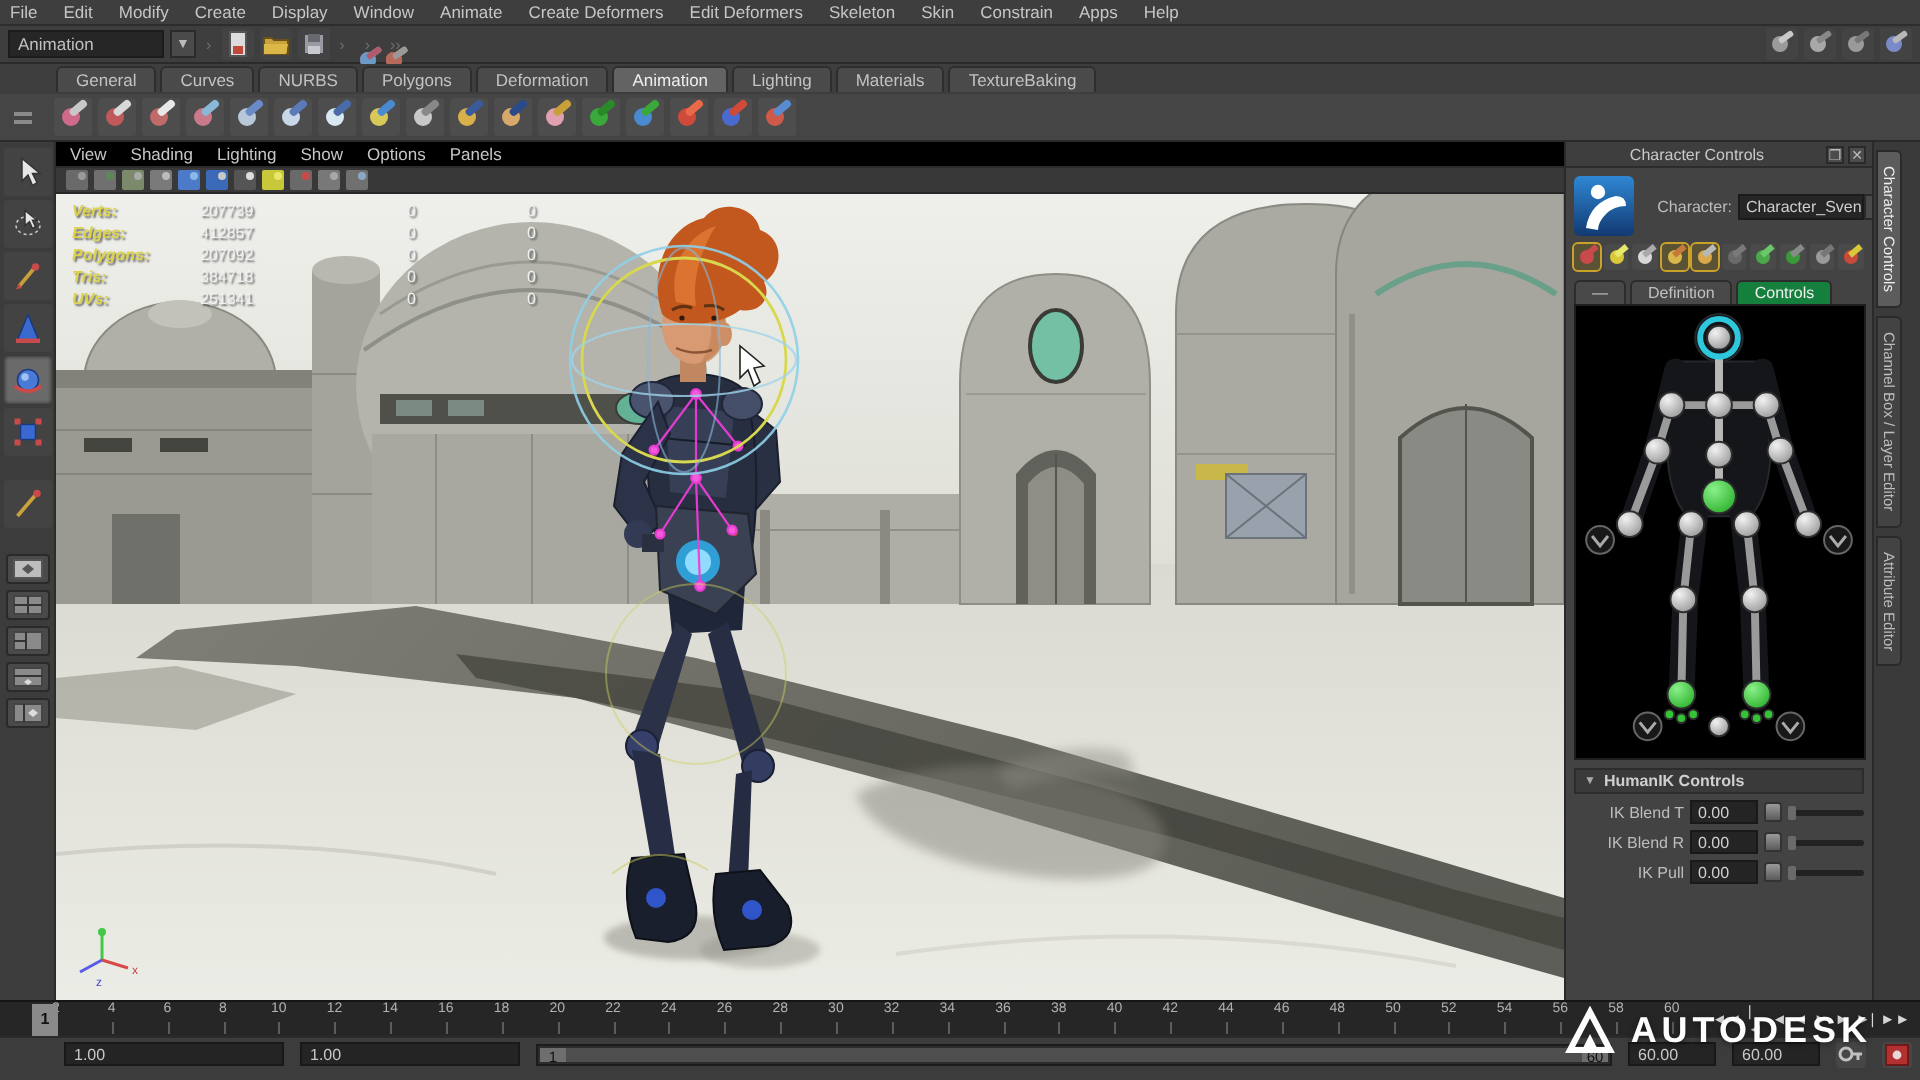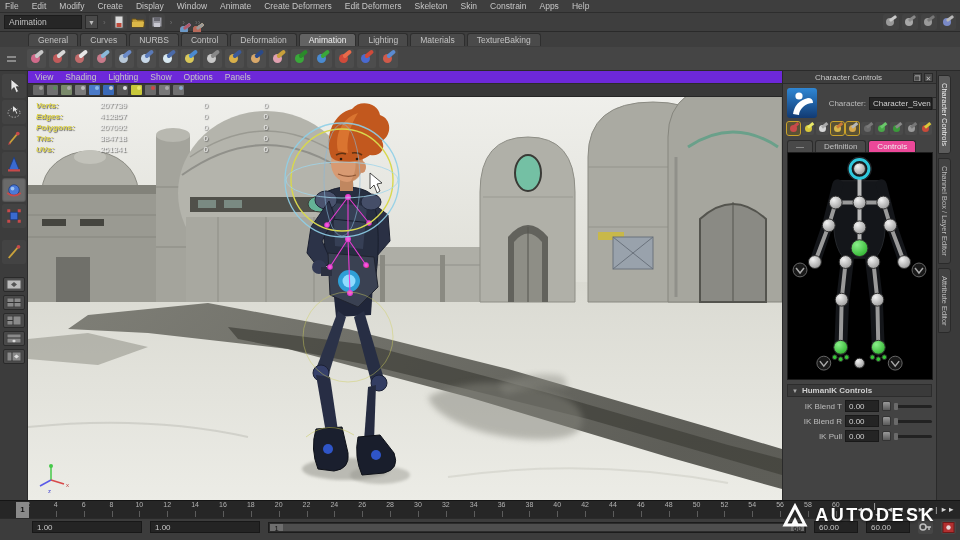--- a/index.html
+++ b/index.html
@@ -35,21 +35,21 @@
 
   
   #toolbox { position:absolute; left:0; top:71px; width:28px; height:429px; background:#3c3c3c; border-right:1px solid #2c2c2c; display:flex; flex-direction:column; align-items:center; padding-top:3px; gap:2px; }
   .tool-btn { width:24px; height:24px; background:#434343; border-radius:2px; display:flex; align-items:center; justify-content:center; }
   .tool-btn.active { background:#6a6a6a; box-shadow:inset 0 0 2px #222; }
   .layout-btn { width:22px; height:15px; background:#4a4a4a; border:1px solid #2a2a2a; border-radius:2px; display:flex; align-items:center; justify-content:center; margin-top:1px; }
   .tb-gap { height:8px; }
 
   
   #viewport { position:absolute; left:28px; top:71px; width:754px; height:429px; background:#3a3a3a; }
-  #vp-menubar { height:13px; background:#6d28d9; border-bottom:1px solid #2c2c2c; display:flex; align-items:center; gap:12px; padding-left:7px; }
+  #vp-menubar { height:13px; background:#000000; border-bottom:1px solid #2c2c2c; display:flex; align-items:center; gap:12px; padding-left:7px; }
   #vp-menubar .menu-item { font-size:8.5px; }
   #vp-iconbar { height:13px; background:#383838; border-bottom:1px solid #262626; display:flex; align-items:center; gap:3px; padding-left:5px; }
   .vp-ic { width:11px; height:10px; border-radius:1px; background:var(--c1); position:relative; }
   .vp-ic::after { content:''; position:absolute; right:1px; top:1px; width:4px; height:4px; border-radius:50%; background:var(--c2); }
   #vp-scene { position:relative; width:754px; height:403px; overflow:hidden; background:#dcdcd6; cursor:default; }
   #vp-scene svg.scene { position:absolute; left:0; top:0; }
 
   #vp-hud { position:absolute; left:8px; top:3px; }
   .hud-row { display:flex; font-size:8px; line-height:11px; text-shadow:1px 1px 1px rgba(70,70,70,.8); }
   .hud-label { width:64px; color:#ddd34a; font-weight:bold;font-style:italic; }
@@ -74,21 +74,21 @@
   .fld-label { width:48px; text-align:right; font-size:8px; color:#bdbdbd; padding-right:3px; }
   .dd-box { flex:1; height:13px; background:#262626; border:1px solid #1b1b1b; font-size:8px; color:#cfcfcf; line-height:12px; padding-left:3px; white-space:nowrap; overflow:hidden; }
   .dd-arr { width:12px; height:13px; background:#4a4a4a; border:1px solid #2a2a2a; font-size:6px; color:#bbb; text-align:center; line-height:12px; }
   #cc-icons { display:flex; gap:2px; align-items:center; margin-top:4px; }
   .cc-ic { width:13px; height:13px; background:#4a4a4a; border-radius:2px; position:relative; }
   .cc-ic.active { outline:1px solid #caa22a; background:#5a5235; }
   .cc-ic .ic-a { position:absolute; left:3px; top:3px; width:7px; height:7px; border-radius:50%; background:var(--c1); }
   .cc-ic .ic-b { position:absolute; left:5px; top:2px; width:7px; height:2.5px; transform:rotate(-40deg); background:var(--c2); }
   #cc-tabs { display:flex; align-items:flex-end; gap:2px; margin-top:5px; }
   .cc-tab { background:#494949; border:1px solid #2c2c2c; border-bottom:none; border-radius:3px 3px 0 0; font-size:8px; color:#c0c0c0; padding:1px 8px; }
-  .cc-tab.active { background:#ec4899; color:#eee; }
+  .cc-tab.active { background:#15803d; color:#eee; }
   #rig-view { width:146px; height:228px; background:#000; border:1px solid #1d1d1d; margin-top:0; }
   #humanik-hdr { margin-top:4px; height:13px; background:#3a3a3a; border:1px solid #2c2c2c; display:flex; align-items:center; font-size:8px; font-weight:bold; color:#cfcfcf; gap:4px; padding-left:4px; }
   #humanik-hdr .tri { font-size:6px; color:#aaa; }
   .ik-row { display:flex; align-items:center; margin-top:3px; }
   .ik-label { width:58px; text-align:right; font-size:8px; color:#bdbdbd; padding-right:3px; }
   .ik-val { width:34px; height:12px; background:#242424; border:1px solid #191919; font-size:8px; color:#d0d0d0; line-height:11px; padding-left:3px; }
   .ik-stamp { width:9px; height:10px; margin:0 3px; background:linear-gradient(#9a9a9a,#5a5a5a); border-radius:2px 2px 1px 1px; border:1px solid #333; }
   .ik-slider { flex:1; height:3px; background:#222; border-radius:2px; position:relative; }
   .ik-slider::before { content:''; position:absolute; left:0; top:-2px; width:4px; height:7px; background:#6a6a6a; border-radius:1px; }
 
@@ -187,21 +187,21 @@
         <span class="ic-b"></span>
       </span>
     </span>
 </div>
 
 <div id="shelf-tabs">
 
 <span class="shelf-tab">General</span>
     <span class="shelf-tab">Curves</span>
     <span class="shelf-tab">NURBS</span>
-    <span class="shelf-tab">Control</span>
+    <span class="shelf-tab">Polygons</span>
     <span class="shelf-tab">Deformation</span>
     <span class="shelf-tab active">Animation</span>
     <span class="shelf-tab">Lighting</span>
     <span class="shelf-tab">Materials</span>
     <span class="shelf-tab">TextureBaking</span>
   </div>
 
 <div id="shelf-icons">
   <span id="shelf-menu">
       <span></span>

